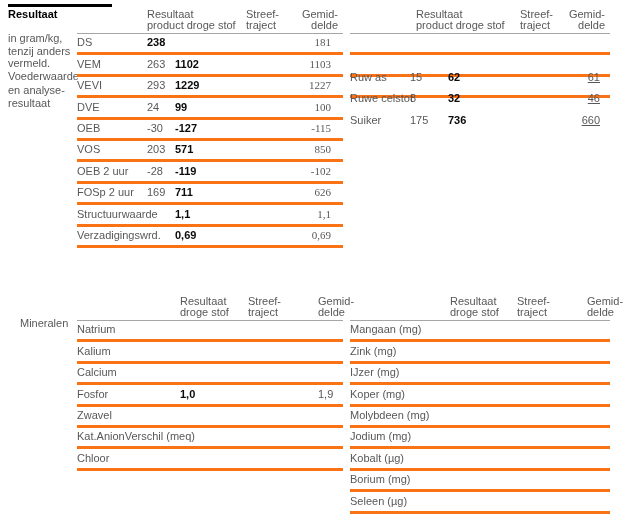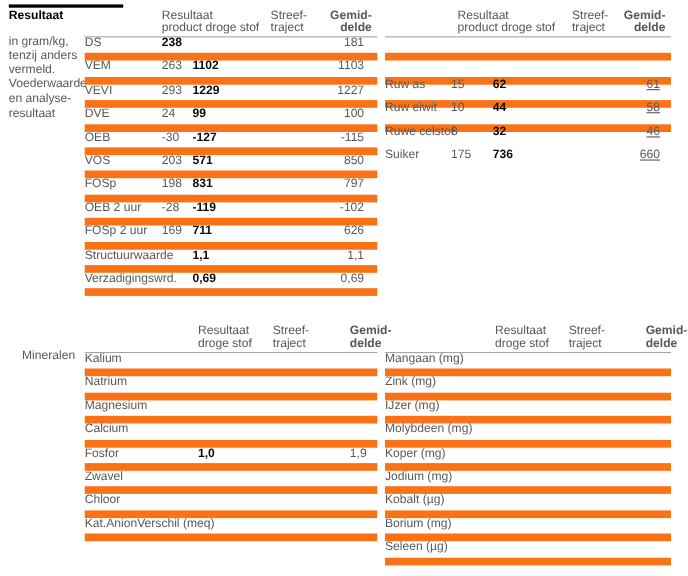--- a/index.html
+++ b/index.html
@@ -30,41 +30,41 @@
   #tl .thead, #tr .thead { padding-top:1px; padding-bottom:2px; }
   #bl .thead, #br .thead { padding-top:3px; padding-bottom:2px; }
 
   #tl .thead { grid-template-columns:70px 77px 73px 46px; }
   #tr .thead { grid-template-columns:60px 78px 76px 46px; }
   #bl .thead { grid-template-columns:103px 68px 70px 25px; }
   #br .thead { grid-template-columns:100px 67px 70px 23px; }
 
   .trow {
     display:grid; height:21.4px; align-items:end;
-    padding-bottom:4px; border-bottom:7px solid #f97316;
+    padding-bottom:4px; border-bottom:3px solid #f97316;
     line-height:11px;
   }
   #tl .trow { grid-template-columns:70px 22px 55px 73px 46px; }
   #tr .trow { grid-template-columns:60px 22px 56px 76px 46px; }
   #bl .trow { grid-template-columns:103px 68px 70px 25px; }
   #br .trow { grid-template-columns:100px 67px 70px 23px; }
 
   .cell, .hcell { white-space:nowrap; overflow:visible; }
   .c-product { text-align:left; }
   .c-gemiddelde { text-align:right; }
   #tl .c-droge_stof { padding-left:6px; }
   #tr .c-droge_stof { padding-left:16px;margin-top:38px; }
-  #tl .c-gemiddelde { padding-right:12px; }
+  #tl .c-gemiddelde { padding-right:12px;font-family:Liberation Serif, serif; }
   #tr .c-gemiddelde { padding-right:10px;text-decoration:underline; }
   #bl .c-gemiddelde { padding-right:14px; }
   #br .c-gemiddelde { padding-right:10px; }
   #tl .c-streef, #tl .h-streef { padding-left:22px; }
   #tr .c-streef, #tr .h-streef { padding-left:32px; }
   #tr .h-result { padding-left:6px; }
-  .h-gem { text-align:right; padding-right:5px;font-weight:bold; }
+  .h-gem { text-align:right; padding-right:5px; }
   .bold { font-weight:bold; color:#0a0a0a; }
 </style>
 </head>
 <body>
 
 <div class="page">
 
   <div class="topbar"></div>
   <div class="side-title">Resultaat</div>
   <div class="side-sub">in gram/kg,
@@ -128,27 +128,20 @@
           <div class="cell c-gemiddelde">-115</div>
         </div>
         <div class="trow">
           <div class="cell c-label">VOS</div>
           <div class="cell c-product">203</div>
           <div class="cell c-droge_stof bold">571</div>
           <div class="cell c-streef"></div>
           <div class="cell c-gemiddelde">850</div>
         </div>
         <div class="trow">
-          <div class="cell c-label">FOSp</div>
-          <div class="cell c-product">198</div>
-          <div class="cell c-droge_stof bold">831</div>
-          <div class="cell c-streef"></div>
-          <div class="cell c-gemiddelde">797</div>
-        </div>
-        <div class="trow">
           <div class="cell c-label">OEB 2 uur</div>
           <div class="cell c-product">-28</div>
           <div class="cell c-droge_stof bold">-119</div>
           <div class="cell c-streef"></div>
           <div class="cell c-gemiddelde">-102</div>
         </div>
         <div class="trow">
           <div class="cell c-label">FOSp 2 uur</div>
           <div class="cell c-product">169</div>
           <div class="cell c-droge_stof bold">711</div>
@@ -190,27 +183,20 @@
     </div>
     <div>
         <div class="trow">
           <div class="cell c-label">Ruw as</div>
           <div class="cell c-product">15</div>
           <div class="cell c-droge_stof bold">62</div>
           <div class="cell c-streef"></div>
           <div class="cell c-gemiddelde">61</div>
         </div>
         <div class="trow">
-          <div class="cell c-label">Ruw eiwit</div>
-          <div class="cell c-product">10</div>
-          <div class="cell c-droge_stof bold">44</div>
-          <div class="cell c-streef"></div>
-          <div class="cell c-gemiddelde">58</div>
-        </div>
-        <div class="trow">
           <div class="cell c-label">Ruwe celstof</div>
           <div class="cell c-product">8</div>
           <div class="cell c-droge_stof bold">32</div>
           <div class="cell c-streef"></div>
           <div class="cell c-gemiddelde">46</div>
         </div>
         <div class="trow">
           <div class="cell c-label">Suiker</div>
           <div class="cell c-product">175</div>
           <div class="cell c-droge_stof bold">736</div>
@@ -231,33 +217,27 @@
         <div>Streef-</div>
         <div>traject</div>
       </div>
       <div class="hcell h-gem">
         <div>Gemid-</div>
         <div>delde</div>
       </div>
     </div>
     <div>
         <div class="trow">
+          <div class="cell c-label">Natrium</div>
+          <div class="cell c-droge_stof"></div>
+          <div class="cell c-streef"></div>
+          <div class="cell c-gemiddelde"></div>
+        </div>
+        <div class="trow">
           <div class="cell c-label">Kalium</div>
-          <div class="cell c-droge_stof"></div>
-          <div class="cell c-streef"></div>
-          <div class="cell c-gemiddelde"></div>
-        </div>
-        <div class="trow">
-          <div class="cell c-label">Natrium</div>
-          <div class="cell c-droge_stof"></div>
-          <div class="cell c-streef"></div>
-          <div class="cell c-gemiddelde"></div>
-        </div>
-        <div class="trow">
-          <div class="cell c-label">Magnesium</div>
           <div class="cell c-droge_stof"></div>
           <div class="cell c-streef"></div>
           <div class="cell c-gemiddelde"></div>
         </div>
         <div class="trow">
           <div class="cell c-label">Calcium</div>
           <div class="cell c-droge_stof"></div>
           <div class="cell c-streef"></div>
           <div class="cell c-gemiddelde"></div>
         </div>
@@ -267,27 +247,27 @@
           <div class="cell c-streef"></div>
           <div class="cell c-gemiddelde">1,9</div>
         </div>
         <div class="trow">
           <div class="cell c-label">Zwavel</div>
           <div class="cell c-droge_stof"></div>
           <div class="cell c-streef"></div>
           <div class="cell c-gemiddelde"></div>
         </div>
         <div class="trow">
+          <div class="cell c-label">Kat.AnionVerschil (meq)</div>
+          <div class="cell c-droge_stof"></div>
+          <div class="cell c-streef"></div>
+          <div class="cell c-gemiddelde"></div>
+        </div>
+        <div class="trow">
           <div class="cell c-label">Chloor</div>
-          <div class="cell c-droge_stof"></div>
-          <div class="cell c-streef"></div>
-          <div class="cell c-gemiddelde"></div>
-        </div>
-        <div class="trow">
-          <div class="cell c-label">Kat.AnionVerschil (meq)</div>
           <div class="cell c-droge_stof"></div>
           <div class="cell c-streef"></div>
           <div class="cell c-gemiddelde"></div>
         </div>
       </div>
   </div>
 
   <div class="tbl" id="br">
     <div class="thead">
       <div class="hcell"></div>
@@ -317,32 +297,32 @@
           <div class="cell c-streef"></div>
           <div class="cell c-gemiddelde"></div>
         </div>
         <div class="trow">
           <div class="cell c-label">IJzer (mg)</div>
           <div class="cell c-droge_stof"></div>
           <div class="cell c-streef"></div>
           <div class="cell c-gemiddelde"></div>
         </div>
         <div class="trow">
+          <div class="cell c-label">Koper (mg)</div>
+          <div class="cell c-droge_stof"></div>
+          <div class="cell c-streef"></div>
+          <div class="cell c-gemiddelde"></div>
+        </div>
+        <div class="trow">
           <div class="cell c-label">Molybdeen (mg)</div>
           <div class="cell c-droge_stof"></div>
           <div class="cell c-streef"></div>
           <div class="cell c-gemiddelde"></div>
         </div>
         <div class="trow">
-          <div class="cell c-label">Koper (mg)</div>
-          <div class="cell c-droge_stof"></div>
-          <div class="cell c-streef"></div>
-          <div class="cell c-gemiddelde"></div>
-        </div>
-        <div class="trow">
           <div class="cell c-label">Jodium (mg)</div>
           <div class="cell c-droge_stof"></div>
           <div class="cell c-streef"></div>
           <div class="cell c-gemiddelde"></div>
         </div>
         <div class="trow">
           <div class="cell c-label">Kobalt (µg)</div>
           <div class="cell c-droge_stof"></div>
           <div class="cell c-streef"></div>
           <div class="cell c-gemiddelde"></div>

